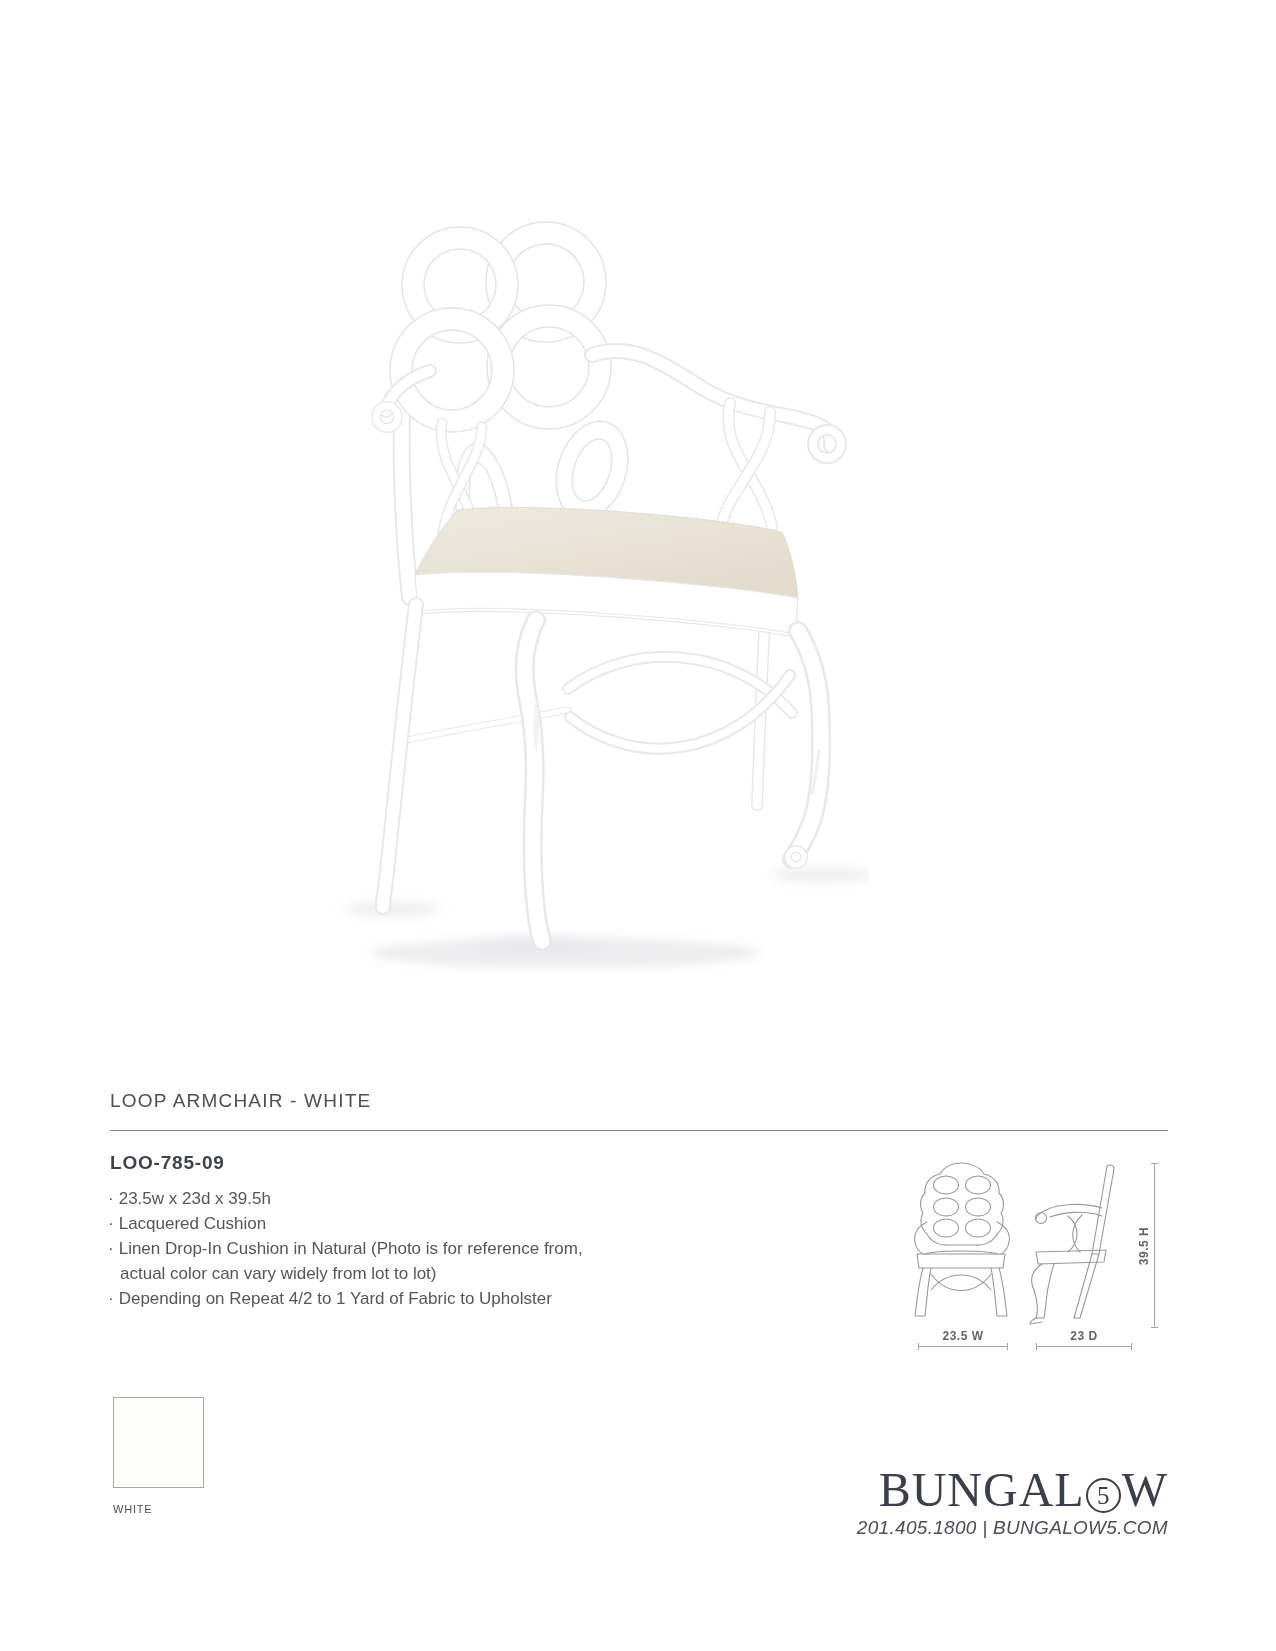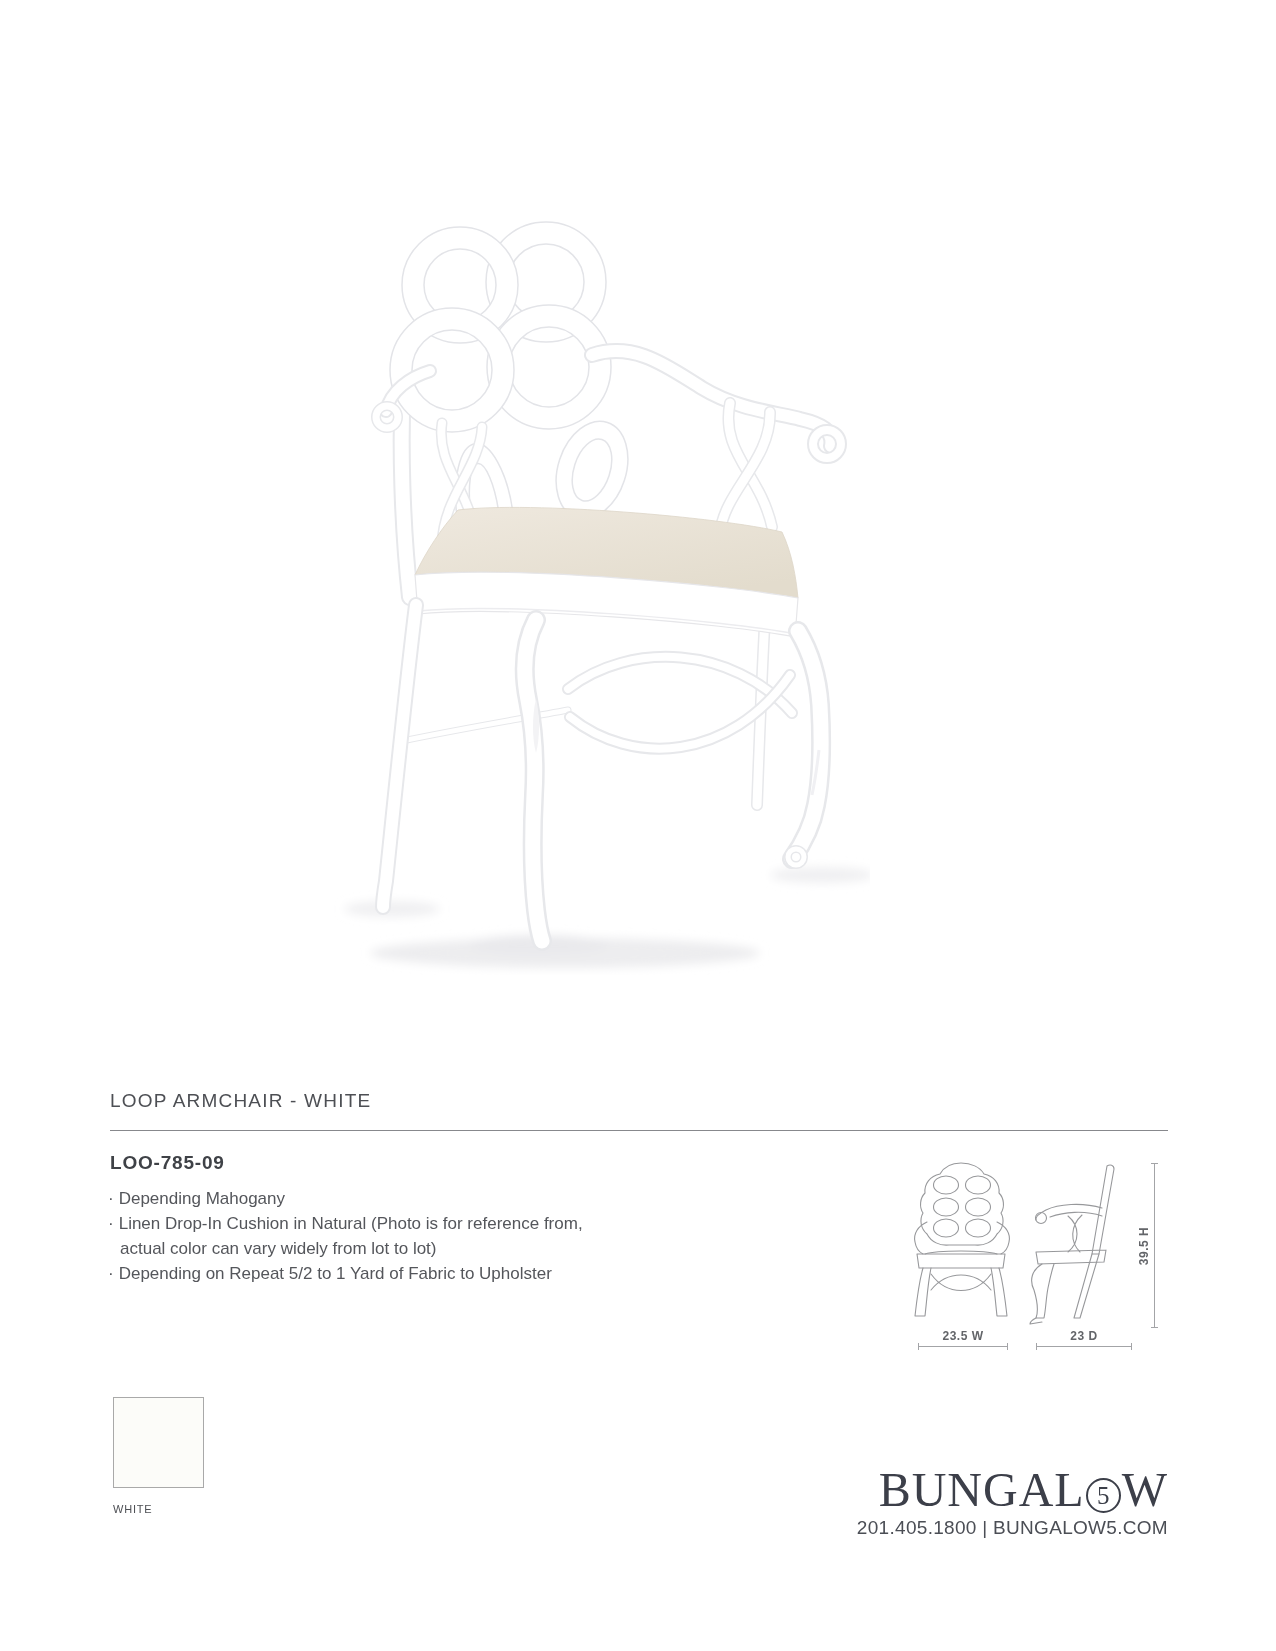--- a/index.html
+++ b/index.html
@@ -54,21 +54,21 @@
     font-family:"Liberation Serif", serif; font-size:48px; color:#3c3f49;
     letter-spacing:1px; white-space:nowrap;
   }
   .c5 {
     display:inline-block; width:31px; height:31px; border:2.5px solid #3c3f49;
     border-radius:50%; vertical-align:2px; margin:0 1px; line-height:31px;
     font-size:25px; text-align:center; letter-spacing:0;
   }
   .contact {
     position:absolute; left:700px; top:1517px; width:468px; text-align:right;
-    font-size:19px; letter-spacing:0.3px; color:#4b4e55; white-space:nowrap;
+    font-size:19px; letter-spacing:0.3px; color:#4b4e55; white-space:nowrap;font-style:italic;
   }
 </style>
 </head>
 <body>
 
 <div class="page">
 
   <svg class="hero" viewBox="0 0 540 810">
     <defs>
       <filter id="blur5" x="-40%" y="-40%" width="180%" height="180%">
@@ -163,23 +163,24 @@
       <path class="core" stroke-width="15" d="M206,455 C194,478 192,505 198,535 C204,565 206,595 204,630 C202,670 202,710 206,745 C208,762 210,770 212,776"></path>
       <path d="M206,534 C210,550 210,574 206,588 C202,574 202,550 206,534 Z" fill="#f3f3f5"></path>
     </g>
   </svg>
 
   <div class="title">LOOP ARMCHAIR - WHITE</div>
   <div class="rule"></div>
   <div class="sku">LOO-785-09</div>
 
   <ul class="specs">
-    <li><span class="b">·</span><span>Depending Mahogany</span></li>
+    <li><span class="b">·</span><span>23.5w x 23d x 39.5h</span></li>
+    <li><span class="b">·</span><span>Lacquered Cushion</span></li>
     <li><span class="b">·</span><span>Linen Drop-In Cushion in Natural (Photo is for reference from, actual color can vary widely from lot to lot)</span></li>
-    <li><span class="b">·</span><span>Depending on Repeat 5/2 to 1 Yard of Fabric to Upholster</span></li>
+    <li><span class="b">·</span><span>Depending on Repeat 4/2 to 1 Yard of Fabric to Upholster</span></li>
   </ul>
 
   <svg class="mini" style="left:905px; top:1158px;" width="112" height="172" viewBox="0 0 112 172" fill="none" stroke-width="1.1" stroke-linejoin="round" stroke-linecap="round">
     <path d="M56,5 C66,5 75,9 79,16 C89,18 95,26 94,35 C99,40 100,49 96,55 C100,62 98,71 92,76 C88,84 79,88 70,87 L44,87 C35,88 26,84 22,76 C16,71 14,62 18,55 C14,49 15,40 20,35 C19,26 25,18 35,16 C39,9 46,5 56,5 Z"></path>
     <ellipse cx="41" cy="27" rx="12.5" ry="9"></ellipse>
     <ellipse cx="73" cy="27" rx="12.5" ry="9"></ellipse>
     <ellipse cx="41" cy="49" rx="12.5" ry="9"></ellipse>
     <ellipse cx="73" cy="49" rx="12.5" ry="9"></ellipse>
     <ellipse cx="41" cy="70" rx="12.5" ry="9"></ellipse>
     <ellipse cx="73" cy="70" rx="12.5" ry="9"></ellipse>

